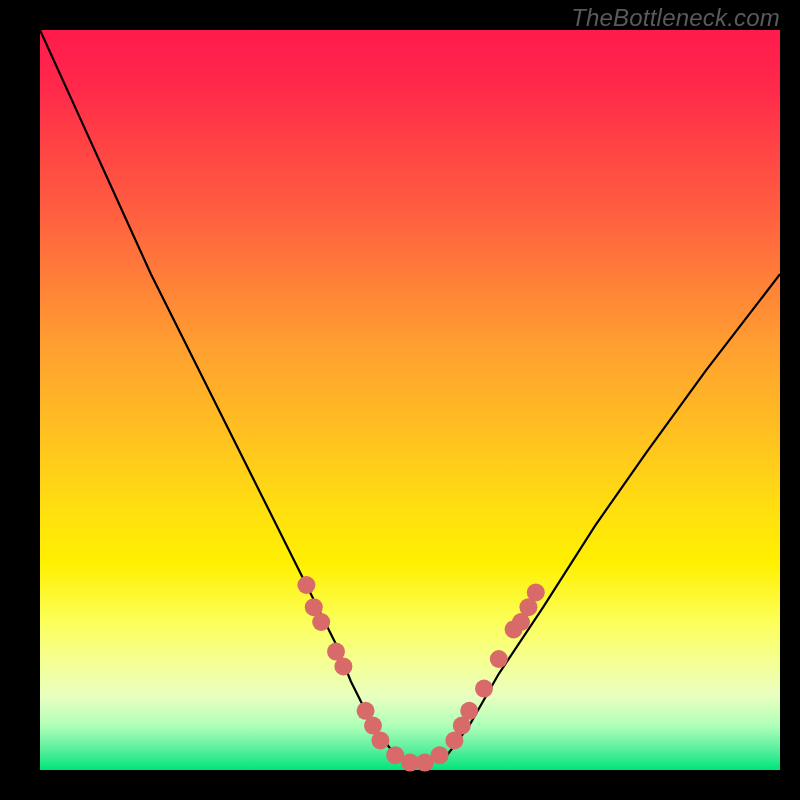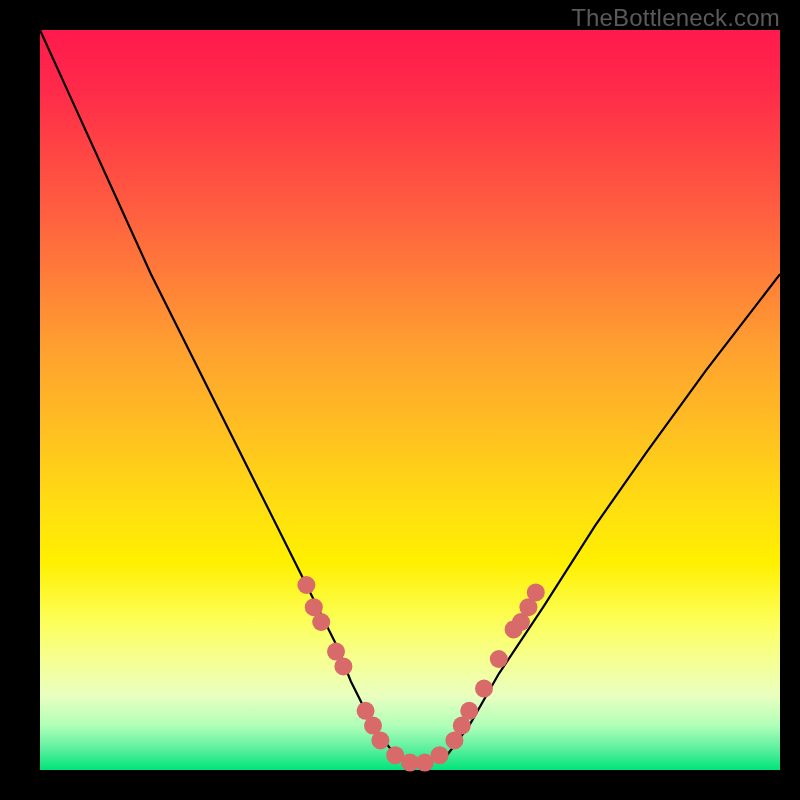--- a/index.html
+++ b/index.html
@@ -10,20 +10,21 @@
     background: #000;
     overflow: hidden;
   }
   .frame {
     position: absolute;
     left: 0;
     top: 0;
     width: 800px;
     height: 800px;
     background: #000;
+    font-style: italic;
   }
   .plot-area {
     position: absolute;
     left: 40px;
     top: 30px;
     width: 740px;
     height: 740px;
     background: linear-gradient(to bottom,
       #ff1a4d 0%,
       #ff2a4a 8%,

